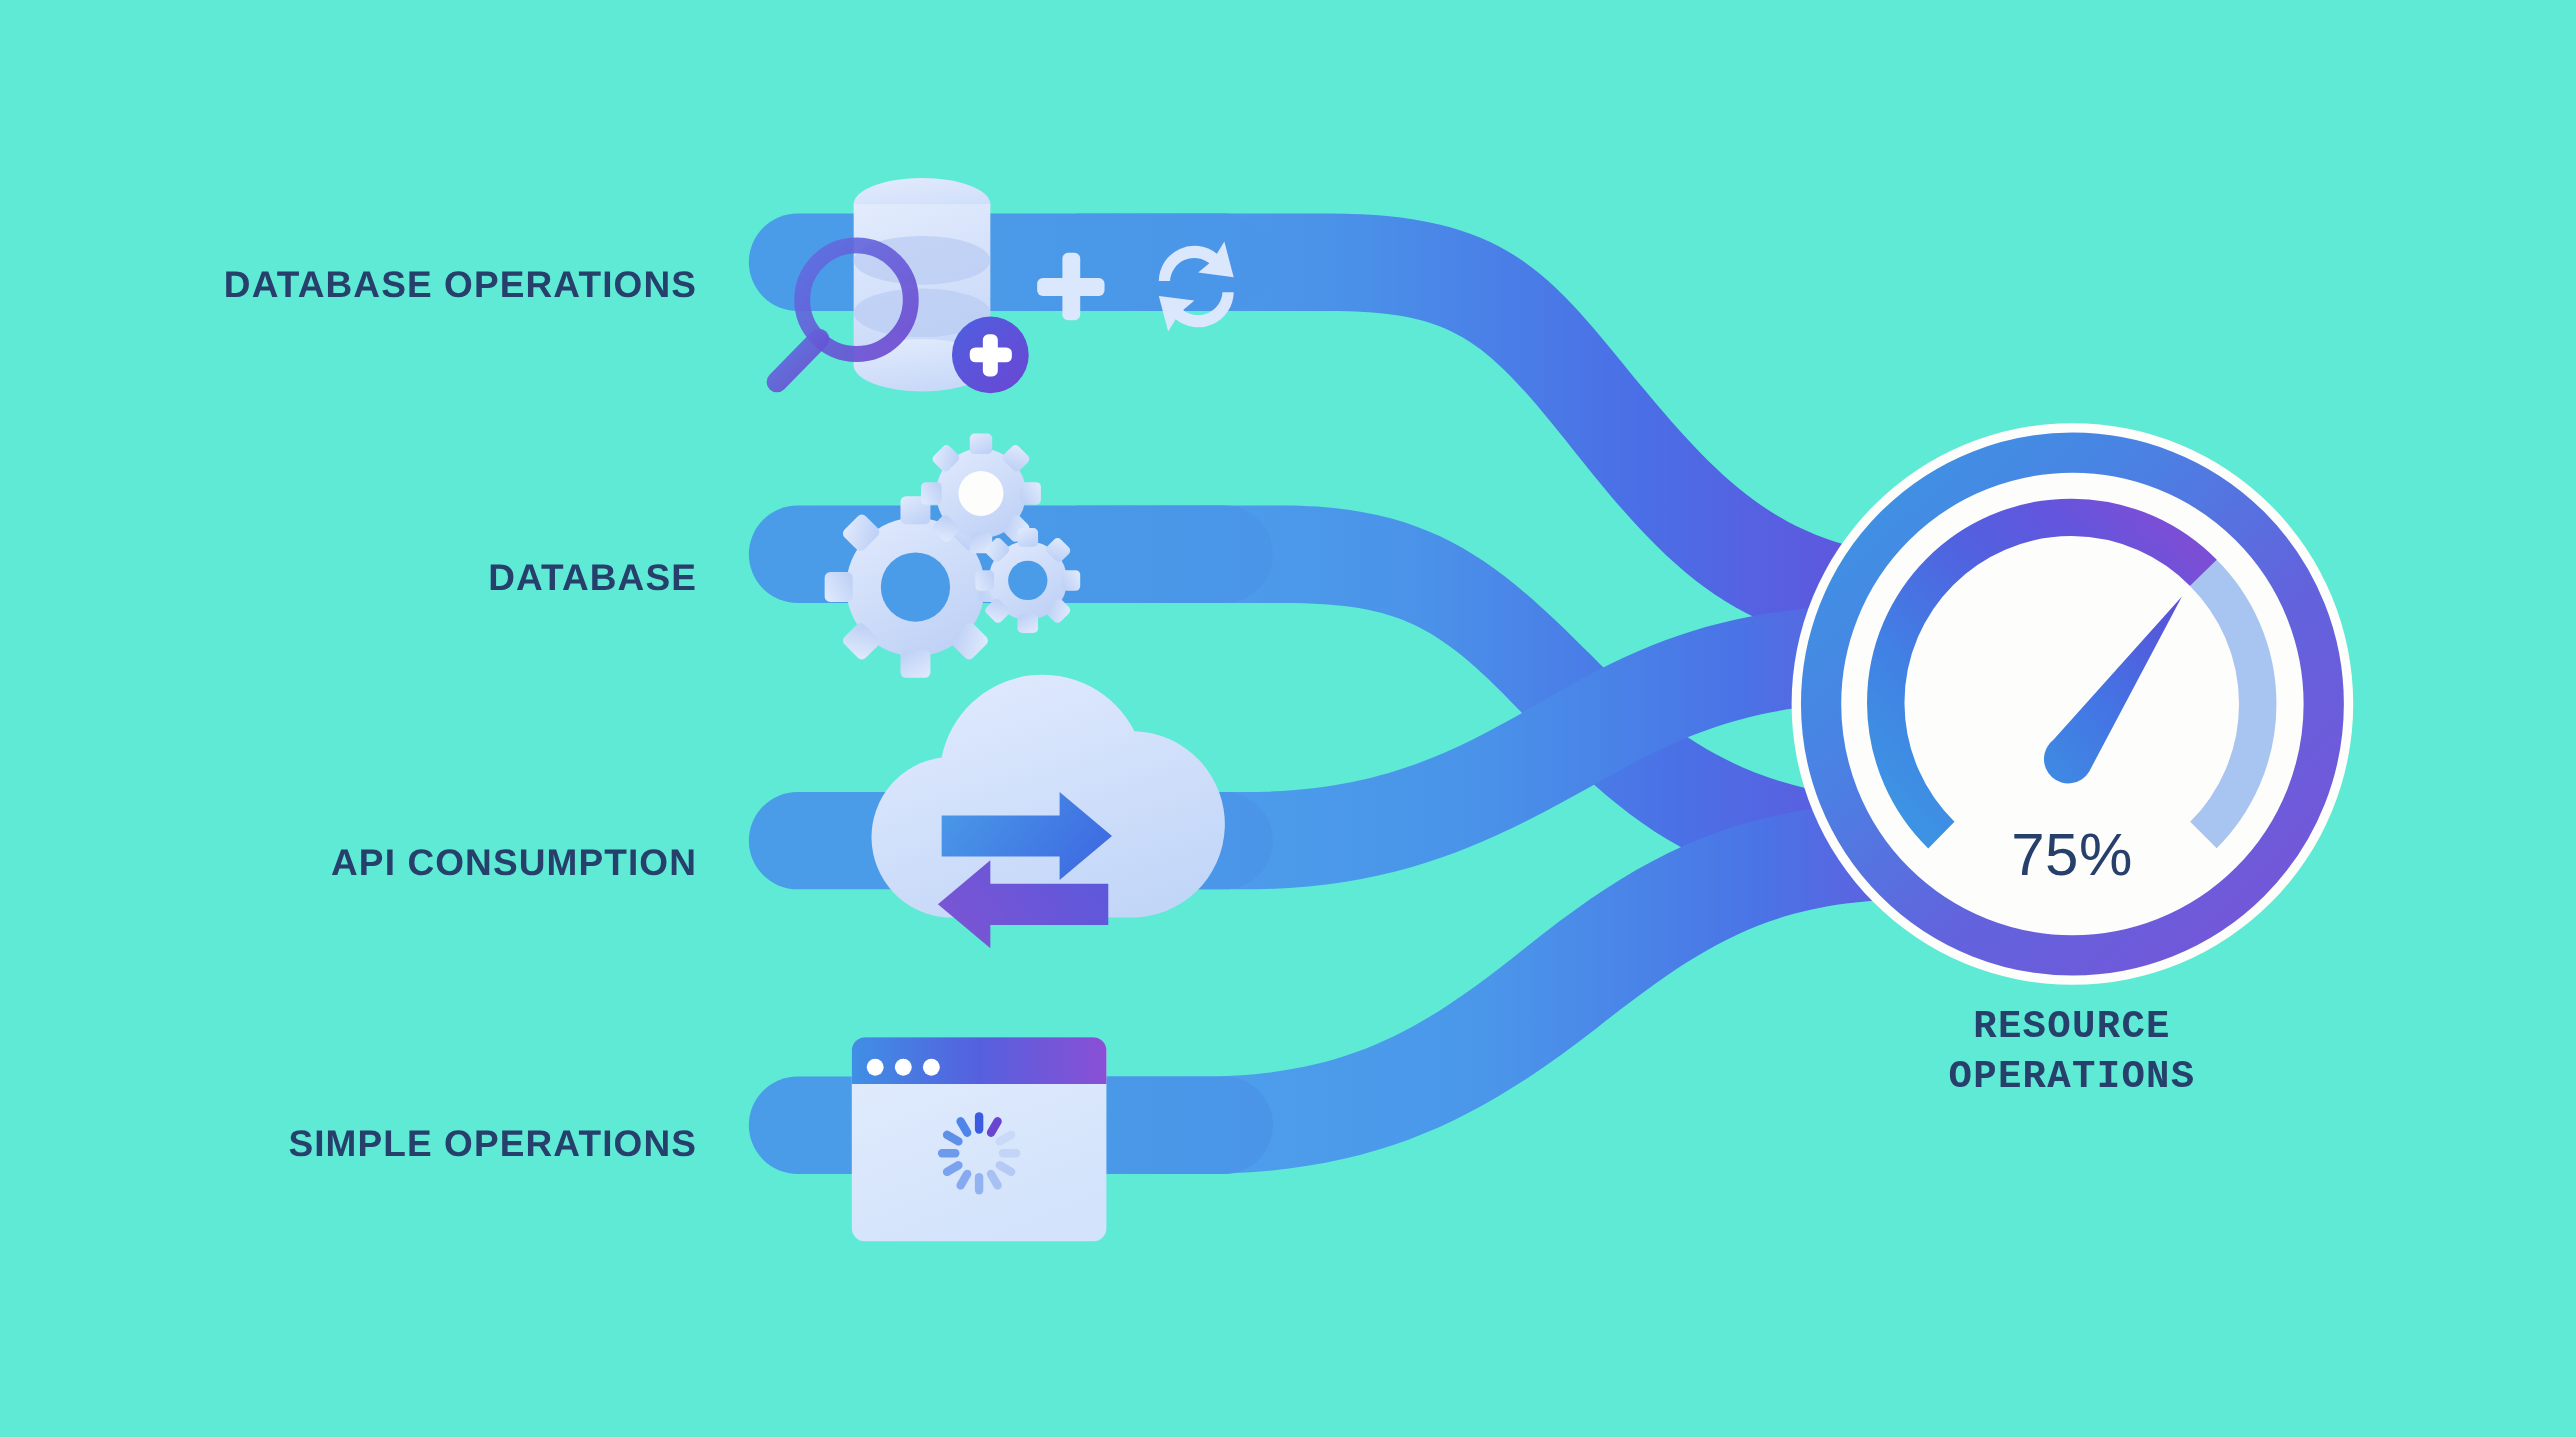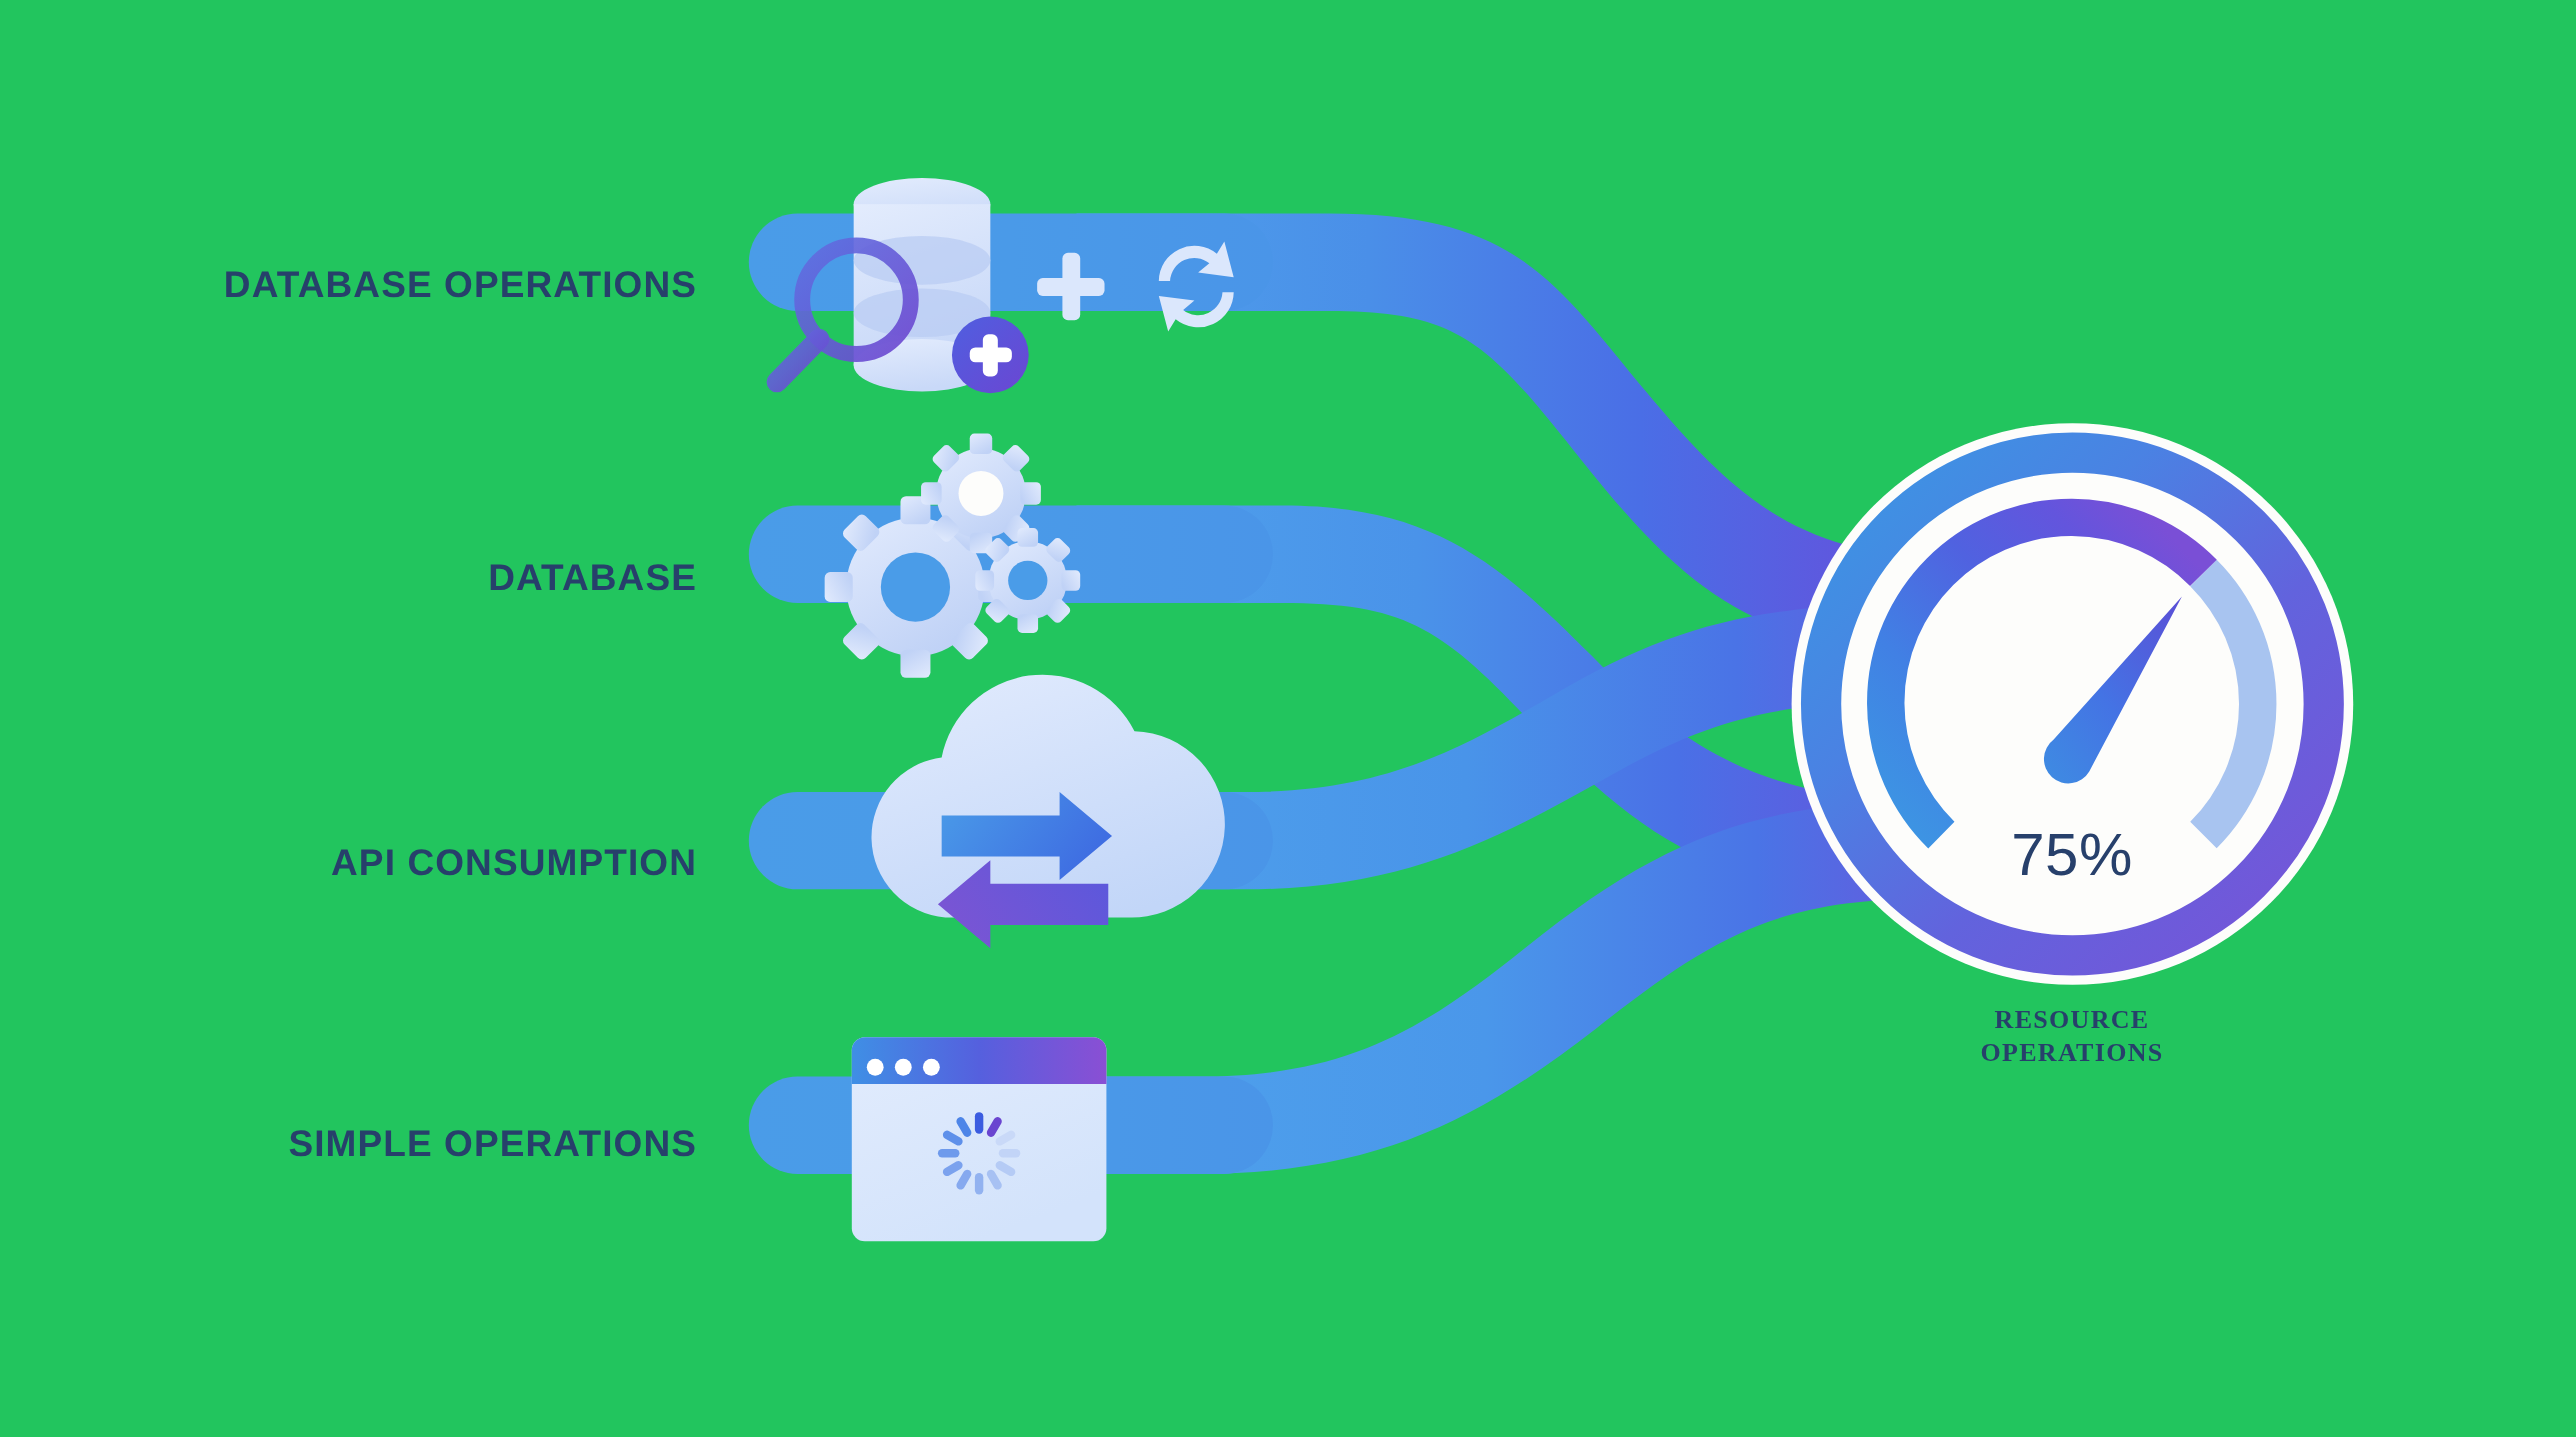--- a/index.html
+++ b/index.html
@@ -41,35 +41,35 @@
     font-family: "Liberation Sans", sans-serif;
     font-weight: 400;
     font-size: 60px;
     color: #27406b;
     letter-spacing: 0.5px;
     white-space: nowrap;
     transform: translate(-50%, -50%);
   }
   .gauge-caption {
     position: absolute;
-    font-family: Liberation Serif, serif;
+    font-family: Liberation Mono, monospace;
     font-weight: 600;
-    font-size: 26px;
+    font-size: 39px;
     letter-spacing: 1.3px;
     color: #27406b;
     text-align: center;
     line-height: 1.28;
     transform: translateX(-50%);
     white-space: nowrap;
   }
 </style>
 </head>
 <body>
 
-<div id="stage" style="background: #22c55e;">
+<div id="stage" style="background: #5eead4;">
 
   <svg id="scene" viewBox="0 0 2752 1536" xmlns="http://www.w3.org/2000/svg">
     <defs>
 
       <linearGradient id="gRibbon1" x1="0" y1="0" x2="1" y2="0">
         <stop offset="0" stop-color="#4fa2ec"></stop>
         <stop offset="0.30" stop-color="#4a8fe8"></stop>
         <stop offset="0.58" stop-color="#4a6ee6"></stop>
         <stop offset="0.82" stop-color="#6254dd"></stop>
         <stop offset="1" stop-color="#7a55d6"></stop>

